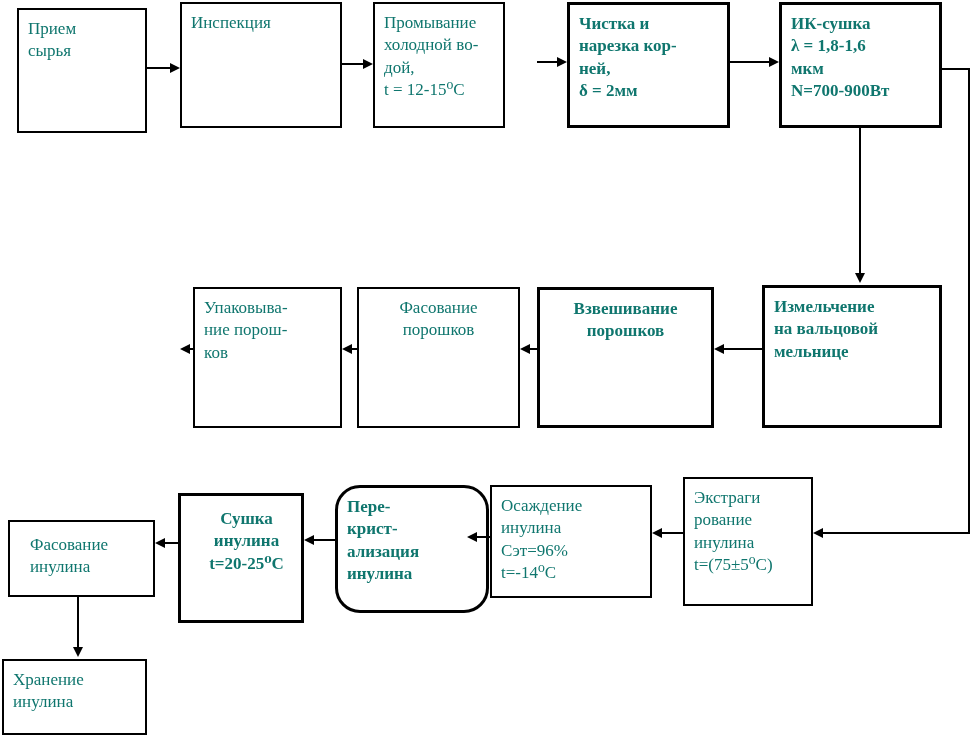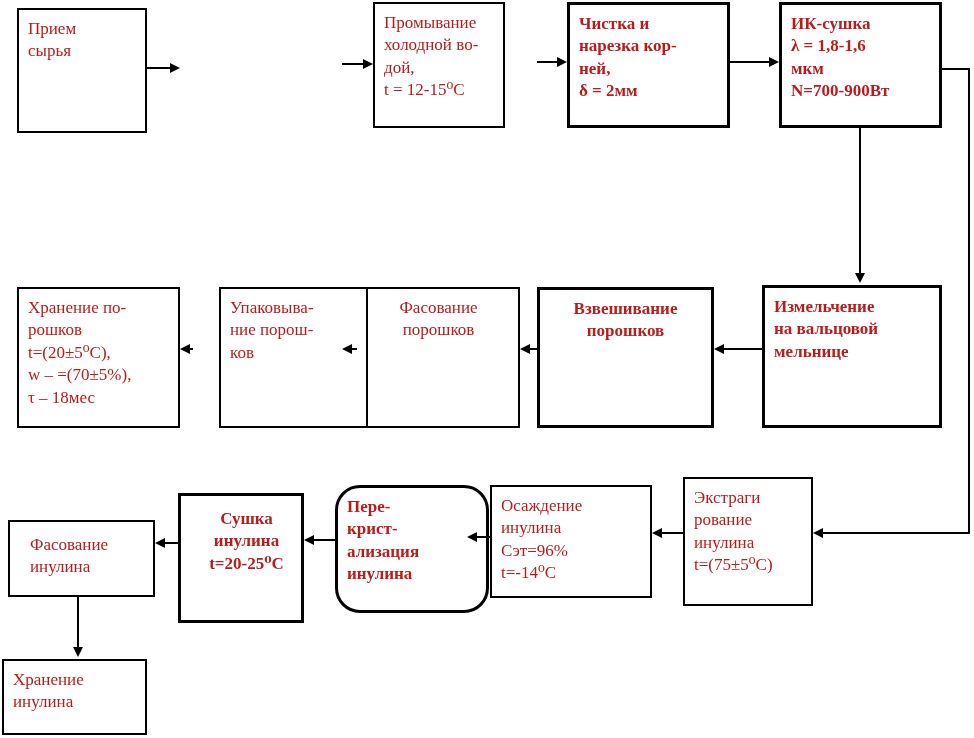--- a/index.html
+++ b/index.html
@@ -13,68 +13,64 @@
   }
   .box{
     position:absolute;
     border:2px solid #000;
     background:#fff;
     box-sizing:border-box;
     font-size:17px;
     line-height:1.32;
     padding:8px 9px;
     white-space:pre-line;
-    color:#b91c1c;
+    color:#0f766e;
   }
   .box.thick{border-width:3px;font-weight:bold;}
   .box.center{text-align:center;}
   .box.padtop{padding-top:12px;padding-left:20px;}
   .hline,.vline{position:absolute;background:#000;}
   .hline{height:2px;}
   .vline{width:2px;}
   .head{position:absolute;width:0;height:0;}
   .head-right{border-top:5px solid transparent;border-bottom:5px solid transparent;border-left:10px solid #000;}
   .head-left{border-top:5px solid transparent;border-bottom:5px solid transparent;border-right:10px solid #000;}
   .head-down{border-left:5px solid transparent;border-right:5px solid transparent;border-top:10px solid #000;}
 </style>
 </head>
 <body>
 
 <div id="canvas">
 
   <div class="box" style="left:17px;top:8px;width:130px;height:125px;">Прием
 сырья</div>
+  <div class="box" style="left:180px;top:2px;width:162px;height:126px;">Инспекция</div>
   <div class="box" style="left:373px;top:2px;width:132px;height:126px;">Промывание
 холодной во-
 дой,
 t = 12-15⁰С</div>
   <div class="box thick" style="left:567px;top:2px;width:163px;height:126px;">Чистка и
 нарезка кор-
 ней,
 δ = 2мм</div>
   <div class="box thick" style="left:779px;top:2px;width:163px;height:126px;">ИК-сушка
 λ = 1,8-1,6
 мкм
 N=700-900Вт</div>
 
   <div class="box thick" style="left:762px;top:285px;width:180px;height:143px;">Измельчение
 на вальцовой
 мельнице</div>
   <div class="box thick center" style="left:537px;top:287px;width:177px;height:141px;">Взвешивание
 порошков</div>
   <div class="box center" style="left:357px;top:287px;width:163px;height:141px;">Фасование
 порошков</div>
-  <div class="box" style="left:193px;top:287px;width:149px;height:141px;margin-left:26px;">Упаковыва-
+  <div class="box" style="left:193px;top:287px;width:149px;height:141px;">Упаковыва-
 ние порош-
 ков</div>
-  <div class="box" style="left:17px;top:287px;width:163px;height:141px;">Хранение по-
-рошков
-t=(20±5⁰С),
-w – =(70±5%),
-τ – 18мес</div>
 
   <div class="box" style="left:683px;top:477px;width:130px;height:129px;">Экстраги
 рование
 инулина
 t=(75±5⁰С)</div>
   <div class="box" style="left:490px;top:485px;width:162px;height:113px;">Осаждение
 инулина
 Сэт=96%
 t=-14⁰С</div>
   <div class="box thick" style="left:335px;top:485px;width:154px;height:128px;border-radius:25px;">Пере-

